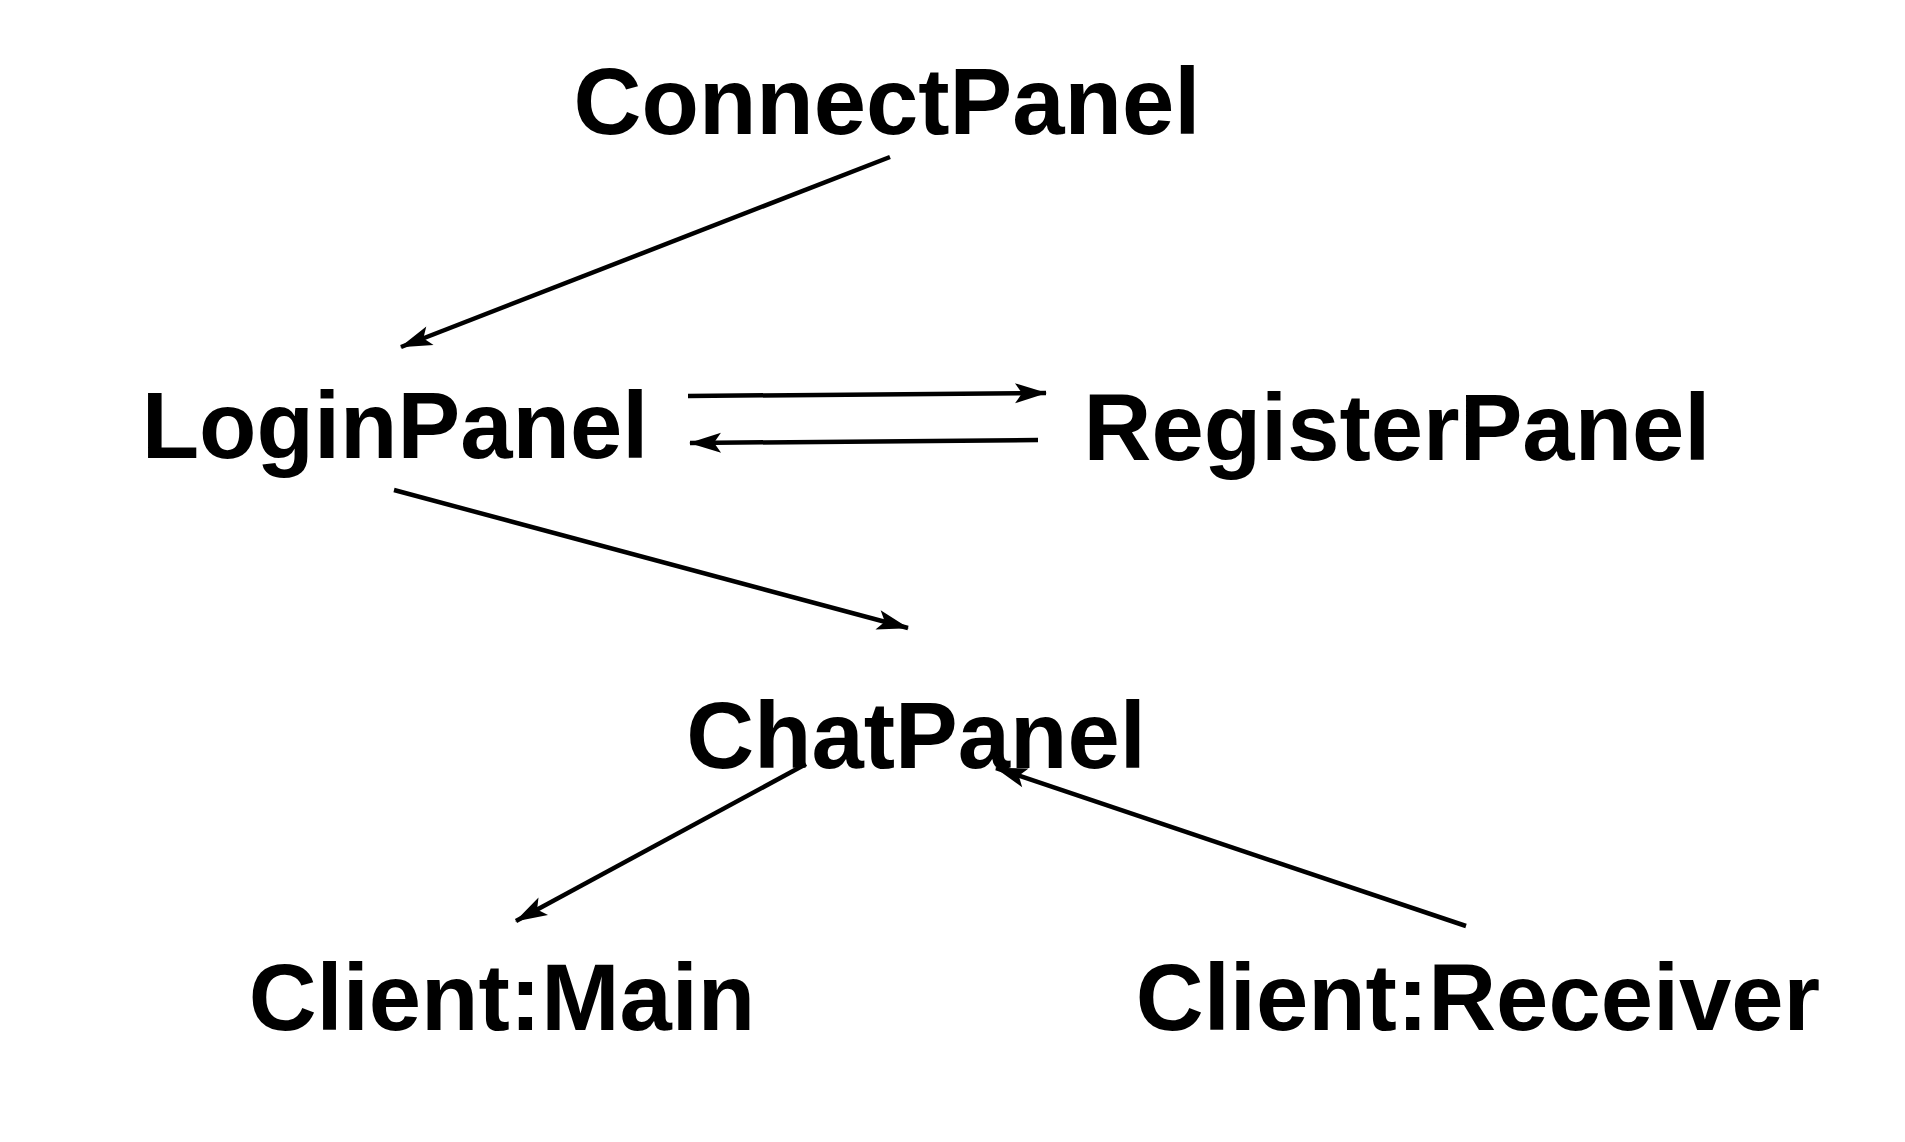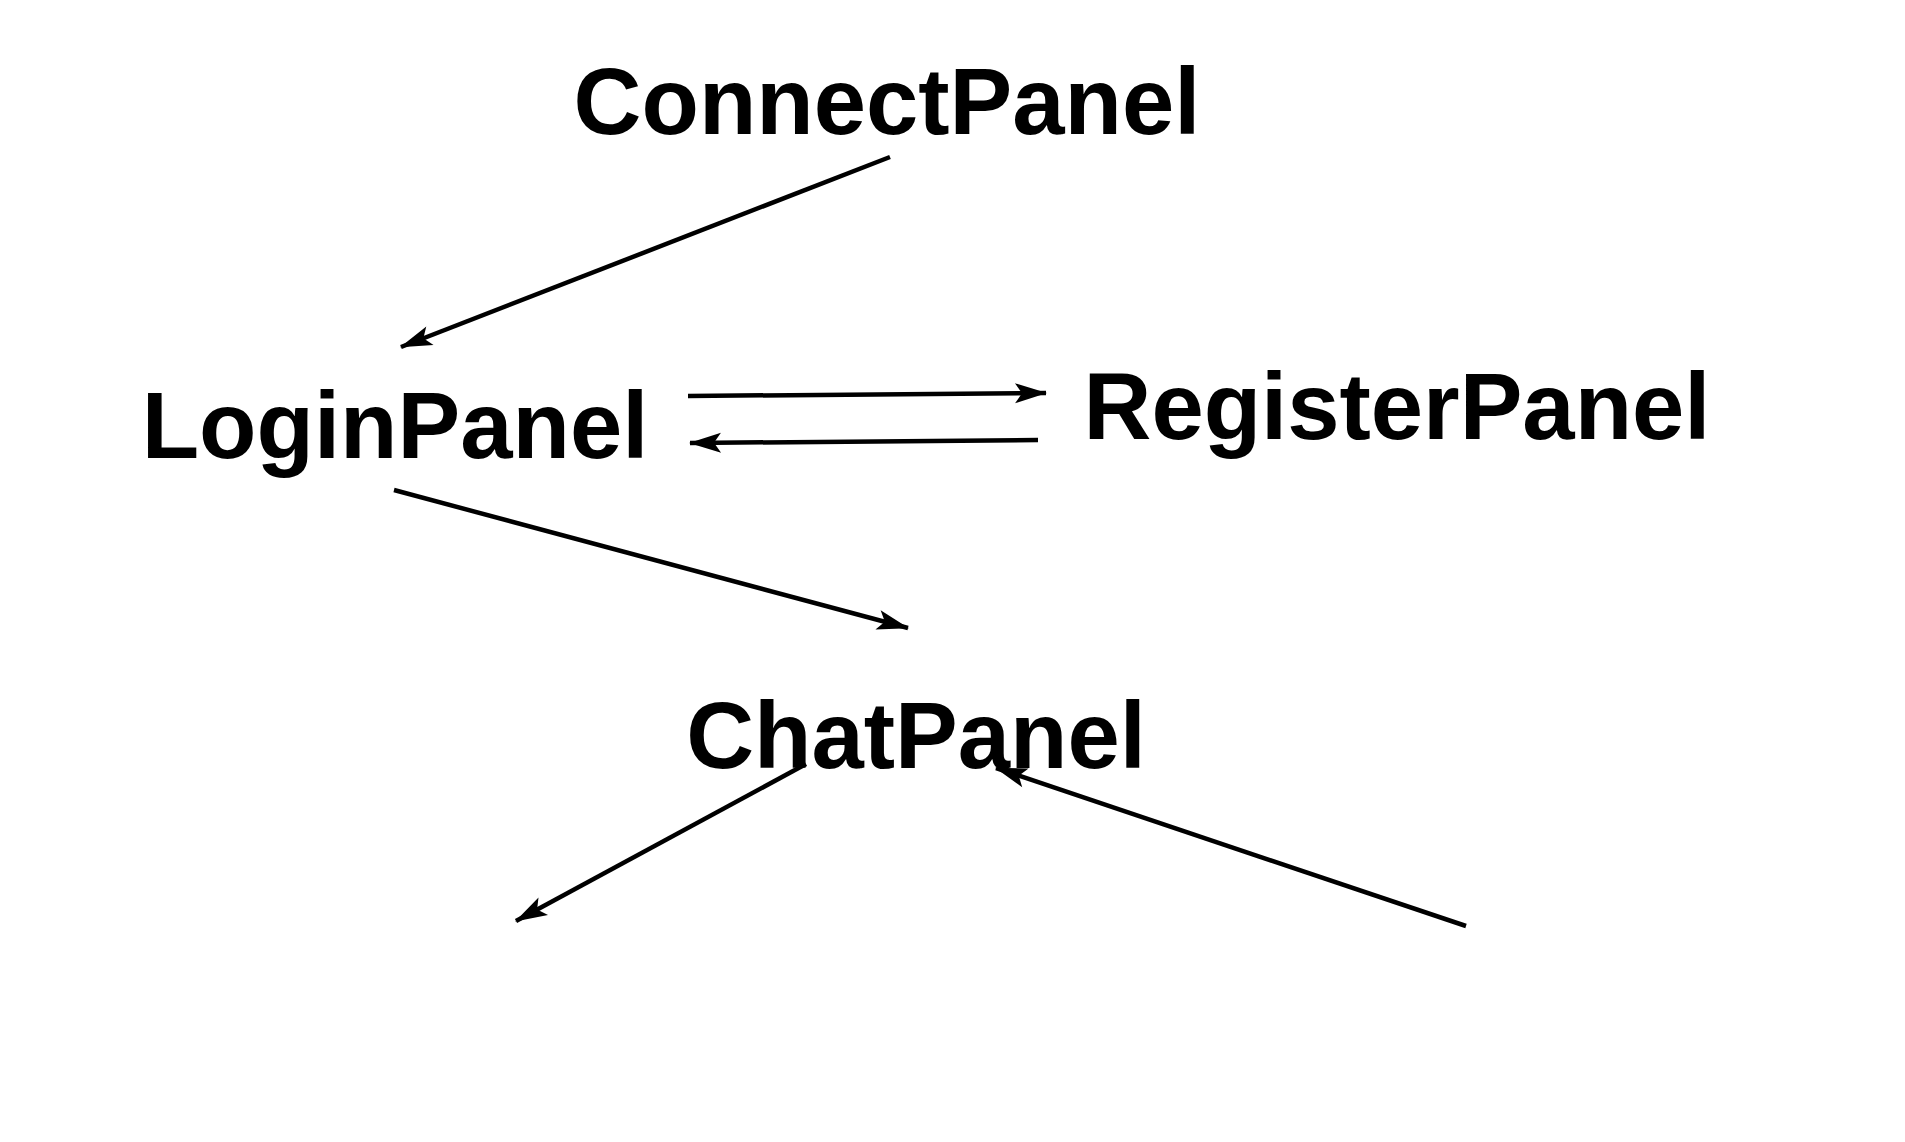--- a/index.html
+++ b/index.html
@@ -53,16 +53,18 @@
   <line x1="890" y1="157" x2="401" y2="347" class="edge" stroke="#000000" marker-end="url(#ah)"></line>
       <line x1="688" y1="396" x2="1046" y2="393" class="edge" stroke="#000000" marker-end="url(#ah)"></line>
       <line x1="1038" y1="440" x2="690" y2="443" class="edge" stroke="#000000" marker-end="url(#ah)"></line>
       <line x1="394" y1="490" x2="908" y2="628" class="edge" stroke="#000000" marker-end="url(#ah)"></line>
       <line x1="806" y1="764" x2="516" y2="921" class="edge" stroke="#000000" marker-end="url(#ah)"></line>
       <line x1="1466" y1="926" x2="996" y2="768" class="edge" stroke="#000000" marker-end="url(#ah)"></line>
     </svg>
 
   <div class="node" style="left: 887px; top: 102px; color: rgb(0, 0, 0);">ConnectPanel</div>
   <div class="node" style="left: 395px; top: 426px; color: rgb(0, 0, 0);">LoginPanel</div>
-  <div class="node" style="left: 1397px; top: 407px; color: rgb(0, 0, 0);">RegisterPanel</div>
+  <div class="node" style="left: 1397px; top: 428px; color: rgb(0, 0, 0);">RegisterPanel</div>
   <div class="node" style="left: 916px; top: 708px; color: rgb(0, 0, 0); margin-top: 28px;">ChatPanel</div>
+  <div class="node" style="left: 502px; top: 998px; color: rgb(0, 0, 0);">Client:Main</div>
+  <div class="node" style="left: 1478px; top: 998px; color: rgb(0, 0, 0);">Client:Receiver</div>
 
 </div>
 
 </body></html>

